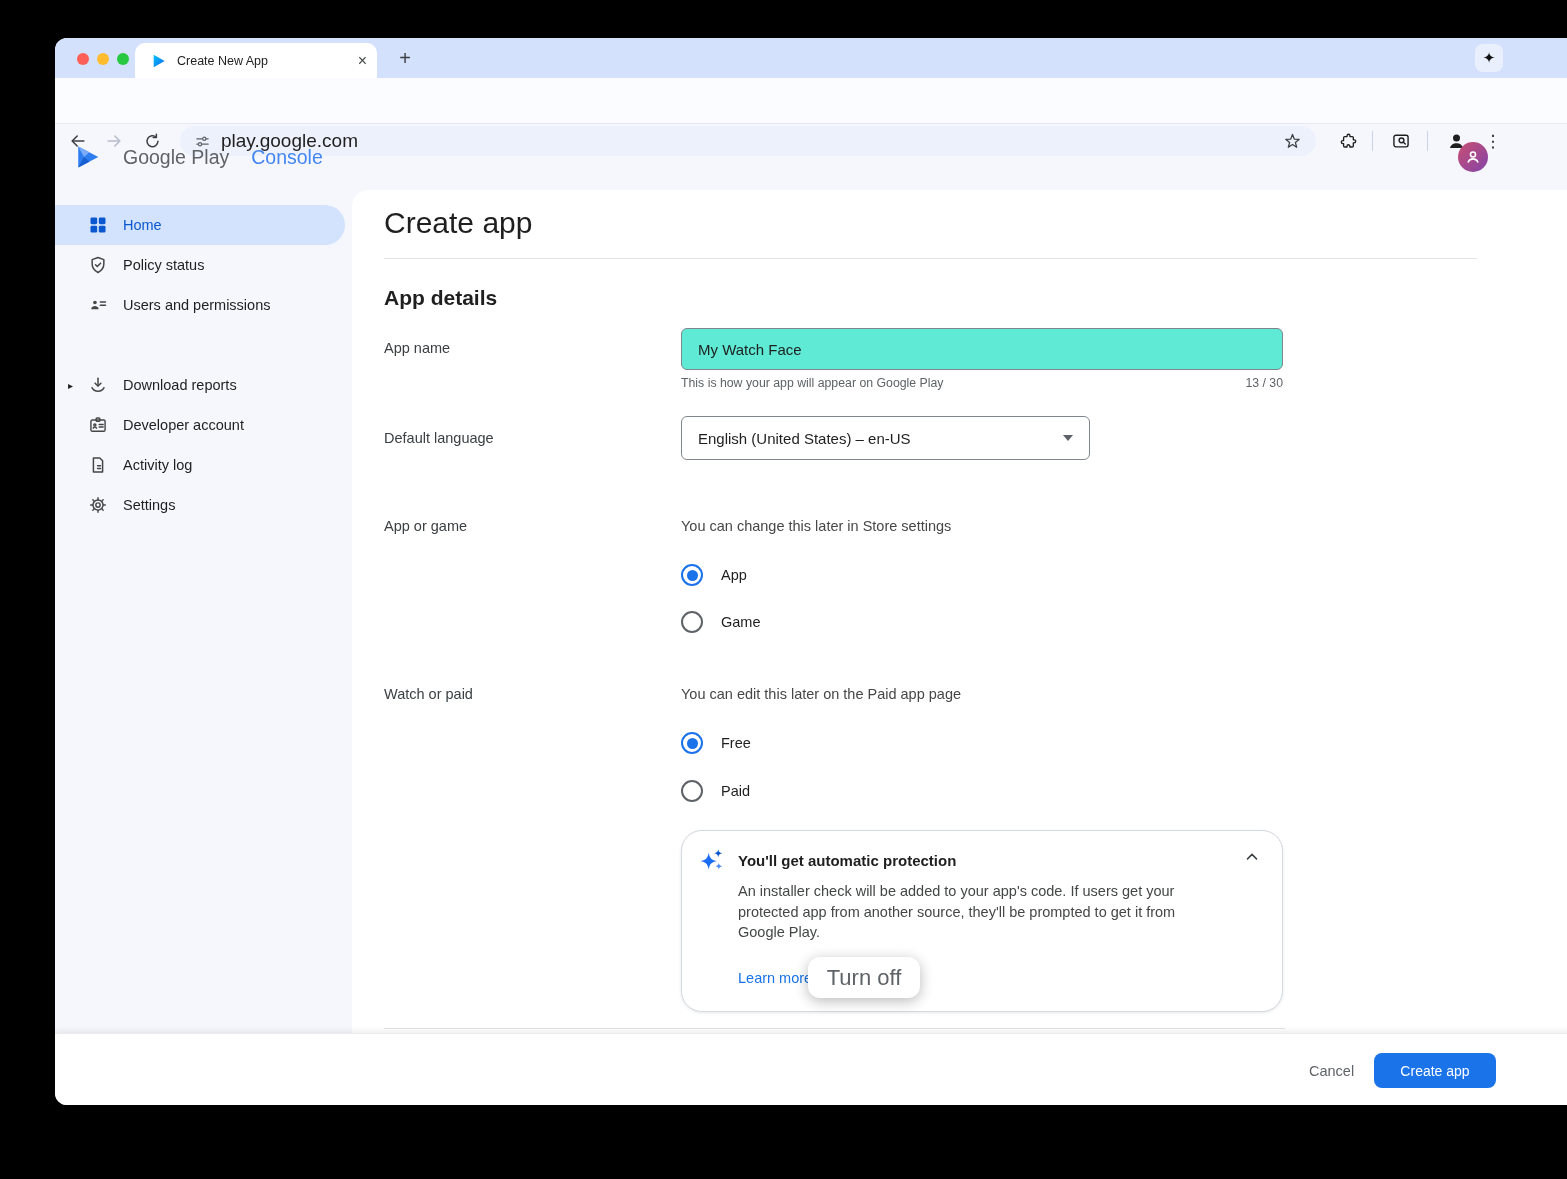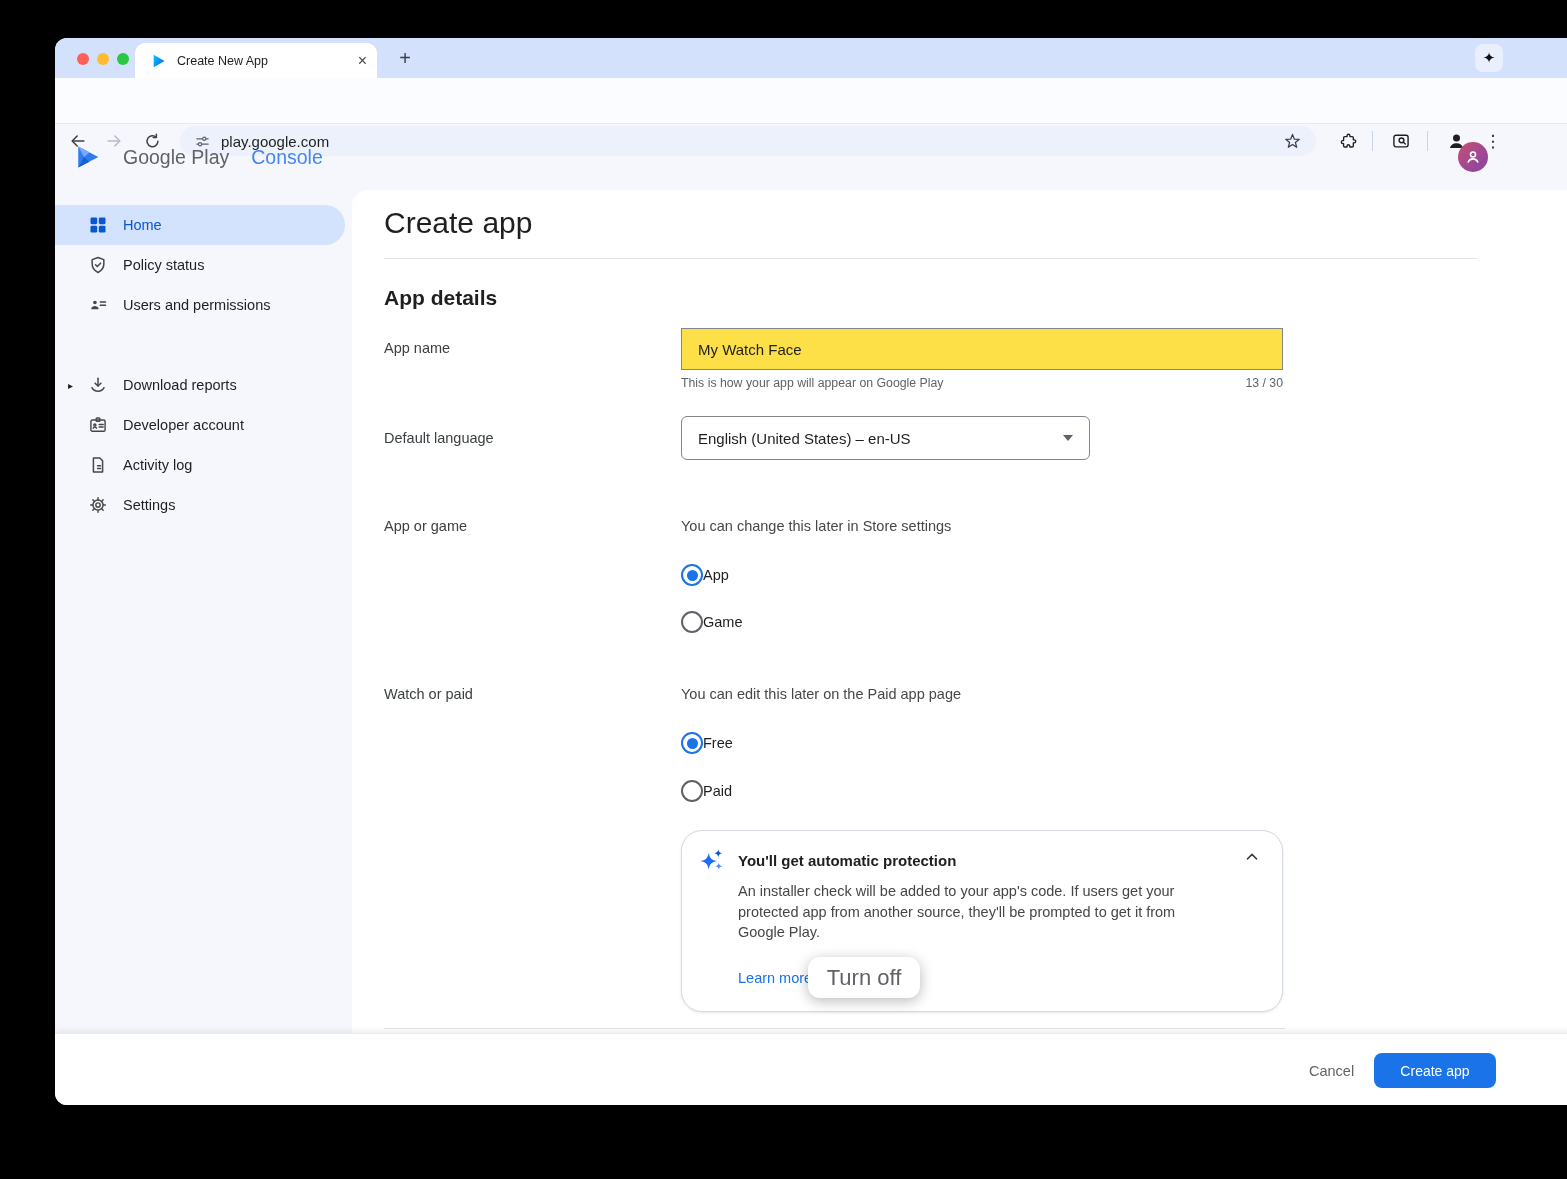--- a/index.html
+++ b/index.html
@@ -13,21 +13,21 @@
   .t-yellow{left:42px;background:#febc2e;}
   .t-green{left:62px;background:#28c840;}
   .tab{position:absolute;left:80px;top:5px;width:242px;height:35px;background:#fff;border-radius:10px 10px 0 0;display:flex;align-items:center;padding:0 10px 0 16px;box-sizing:border-box;gap:10px;}
   .tab-title{font-size:12.5px;color:#1f1f1f;flex:1;white-space:nowrap;overflow:hidden;}
   .tab-close{font-size:16px;color:#444746;line-height:16px;cursor:default;}
   .newtab{position:absolute;left:338px;top:8px;width:24px;height:24px;font-size:20px;color:#3c4043;display:flex;align-items:center;justify-content:center;}
   .sparkle-btn{position:absolute;left:1420px;top:6px;width:28px;height:28px;border-radius:8px;background:#e9effd;display:flex;align-items:center;justify-content:center;font-size:15px;color:#111;}
   .toolbar{position:absolute;top:40px;left:0;right:0;height:46px;background:#fbfcff;border-bottom:1px solid #e6e9f2;box-sizing:border-box;}
   .nav-ic{position:absolute;top:51px;width:24px;height:24px;display:flex;align-items:center;justify-content:center;}
   .omnibox{position:absolute;left:125px;top:48px;width:1136px;height:30px;border-radius:15px;background:#edf1fb;display:flex;align-items:center;box-sizing:border-box;padding:0 14px;gap:10px;}
-  .url-text{font-size:15px;color:#1f1f1f;flex:1;}
+  .url-text{font-size:19px;color:#1f1f1f;flex:1;}
   .tb-right{position:absolute;top:51px;width:24px;height:24px;display:flex;align-items:center;justify-content:center;}
   .vsep{position:absolute;top:53px;width:1px;height:20px;background:#c9d3ea;}
   .dots{font-size:17px;color:#1f1f1f;letter-spacing:0;}
 
   
   .brand{position:absolute;left:20px;top:100px;height:38px;display:flex;align-items:center;gap:22px;}
   .brand-gray{font-size:19.5px;color:#5f6368;}
   .brand-blue{font-size:19.5px;color:#4285f4;}
   .avatar{position:absolute;left:1403px;top:104px;width:30px;height:30px;border-radius:50%;background:linear-gradient(135deg,#c94f72,#8344a8);display:flex;align-items:center;justify-content:center;}
 
@@ -39,25 +39,25 @@
   .side-caret{position:absolute;left:13px;font-size:10px;color:#1f1f1f;}
 
   
   .main-card{position:absolute;left:297px;top:152px;right:0;height:843px;background:#fff;border-radius:16px 0 0 0;}
   .abs{position:absolute;}
   .page-title{left:32px;top:16px;font-size:30px;font-weight:500;color:#1f1f1f;}
   .hdr-divider{left:32px;top:68px;width:1093px;height:1px;background:#e3e3e3;}
   .section-title{left:32px;top:96px;font-size:21px;font-weight:600;color:#1f1f1f;}
   .field-label{font-size:14.5px;color:#3c4043;}
   .note-text{font-size:14.5px;color:#474747;}
-  .text-input{left:329px;top:138px;width:602px;height:42px;border:1px solid #80868b;border-radius:0;box-sizing:border-box;font-size:15px;color:#1f1f1f;padding:0 16px;background:#fde047;font-family:"Liberation Sans",sans-serif;}
+  .text-input{left:329px;top:138px;width:602px;height:42px;border:1px solid #80868b;border-radius:6px;box-sizing:border-box;font-size:15px;color:#1f1f1f;padding:0 16px;background:#5eead4;font-family:"Liberation Sans",sans-serif;}
   .helper-row{left:329px;top:186px;width:602px;display:flex;justify-content:space-between;font-size:12.3px;color:#5f6368;}
   .select{left:329px;top:226px;width:409px;height:44px;border:1px solid #80868b;border-radius:6px;box-sizing:border-box;display:flex;align-items:center;padding:0 16px;font-size:15px;color:#1f1f1f;justify-content:space-between;background:#fff;}
   .sel-arrow{width:0;height:0;border-left:5px solid transparent;border-right:5px solid transparent;border-top:6px solid #5f6368;}
-  .radio-row{display:flex;align-items:center;}
+  .radio-row{display:flex;align-items:center;gap:18px;}
   .radio{width:18px;height:18px;border:2px solid #5f6368;border-radius:50%;box-sizing:content-box;display:flex;align-items:center;justify-content:center;}
   .radio.sel{border-color:#1a73e8;}
   .radio.sel::after{content:'';width:11px;height:11px;border-radius:50%;background:#1a73e8;}
   .radio-label{font-size:14.5px;color:#1f1f1f;}
 
   
   .prot-card{left:329px;top:640px;width:600px;height:180px;border:1px solid #d5d9e0;border-radius:21px;background:#fff;box-shadow:0 1px 3px rgba(60,64,67,.12);}
   .prot-title{position:absolute;left:56px;top:21px;font-size:15px;font-weight:600;color:#1f1f1f;}
   .prot-body{position:absolute;left:56px;top:50px;width:472px;font-size:14.5px;color:#444746;line-height:1.42;}
   .prot-link{position:absolute;left:56px;top:139px;font-size:14.5px;font-weight:500;color:#1a73e8;}

